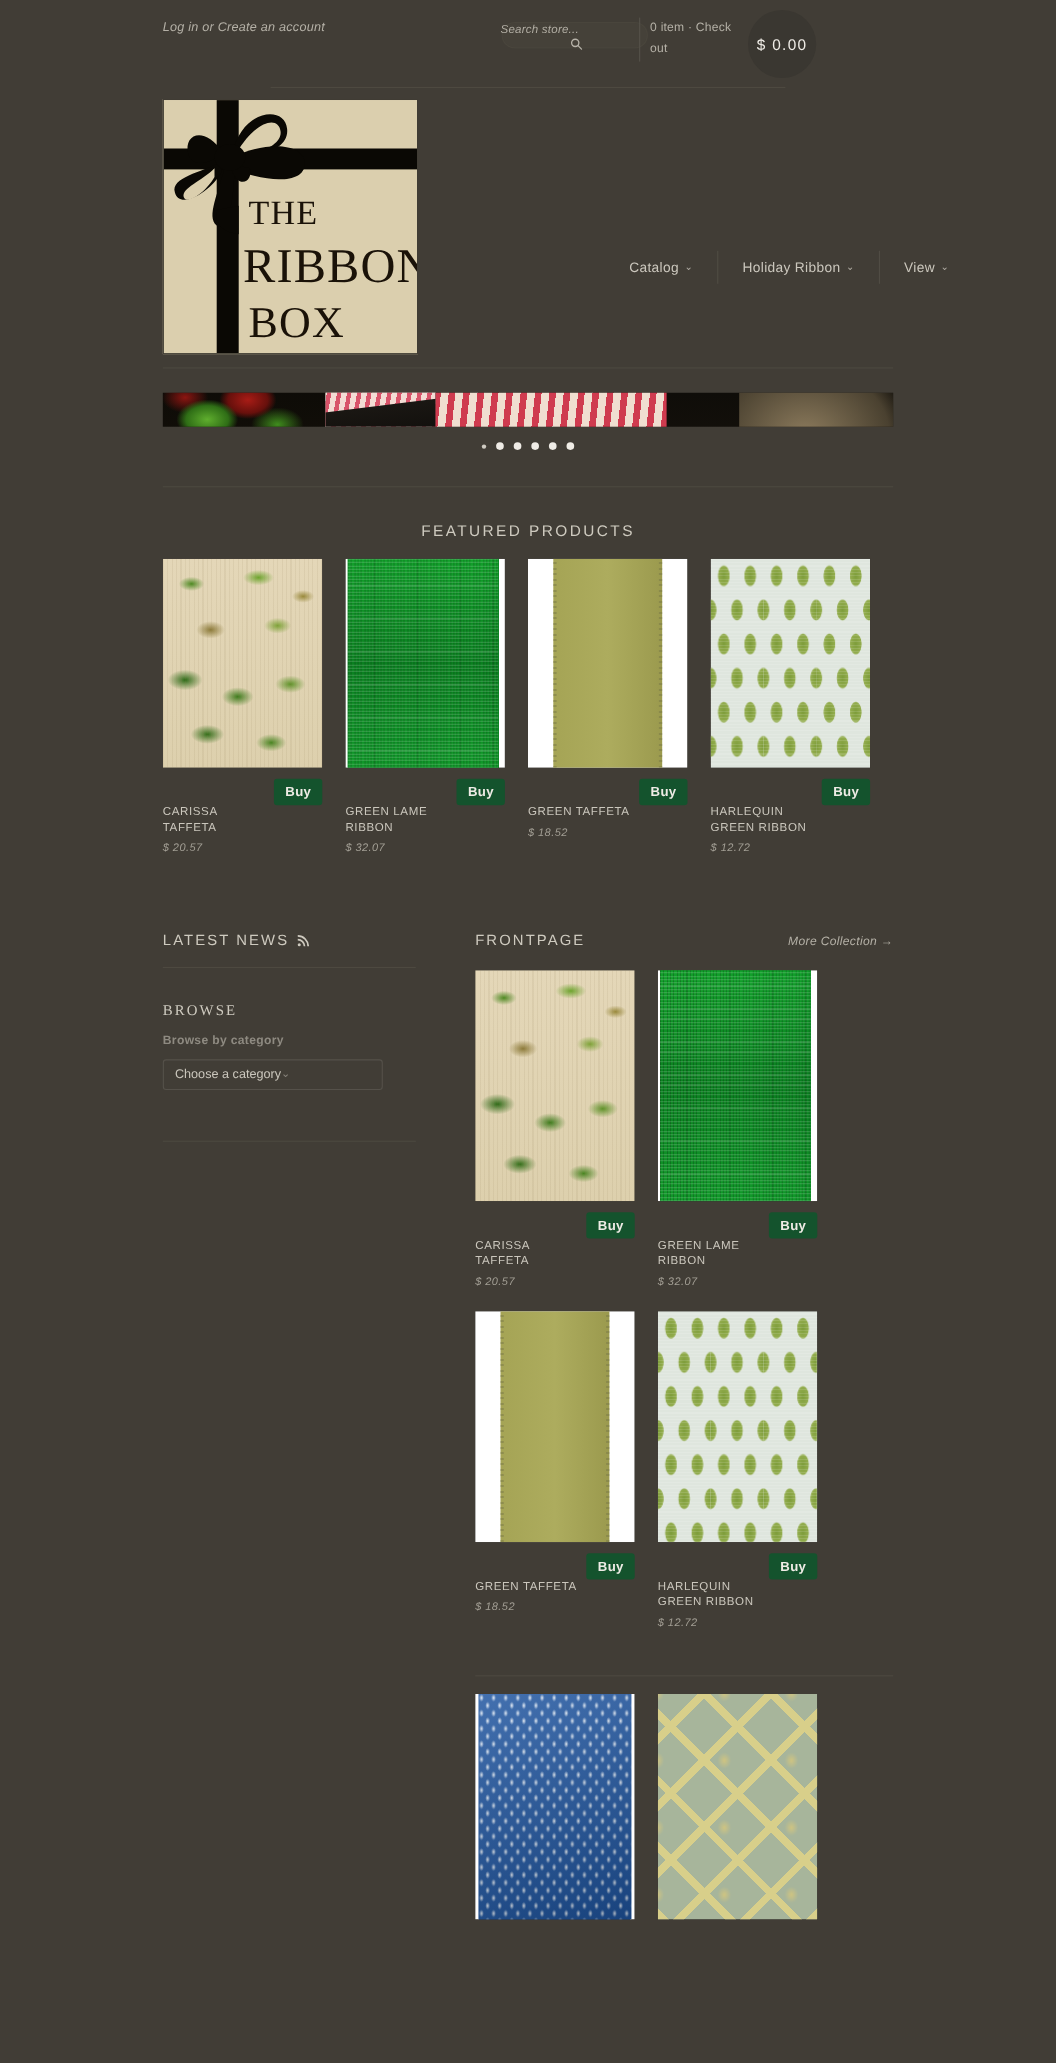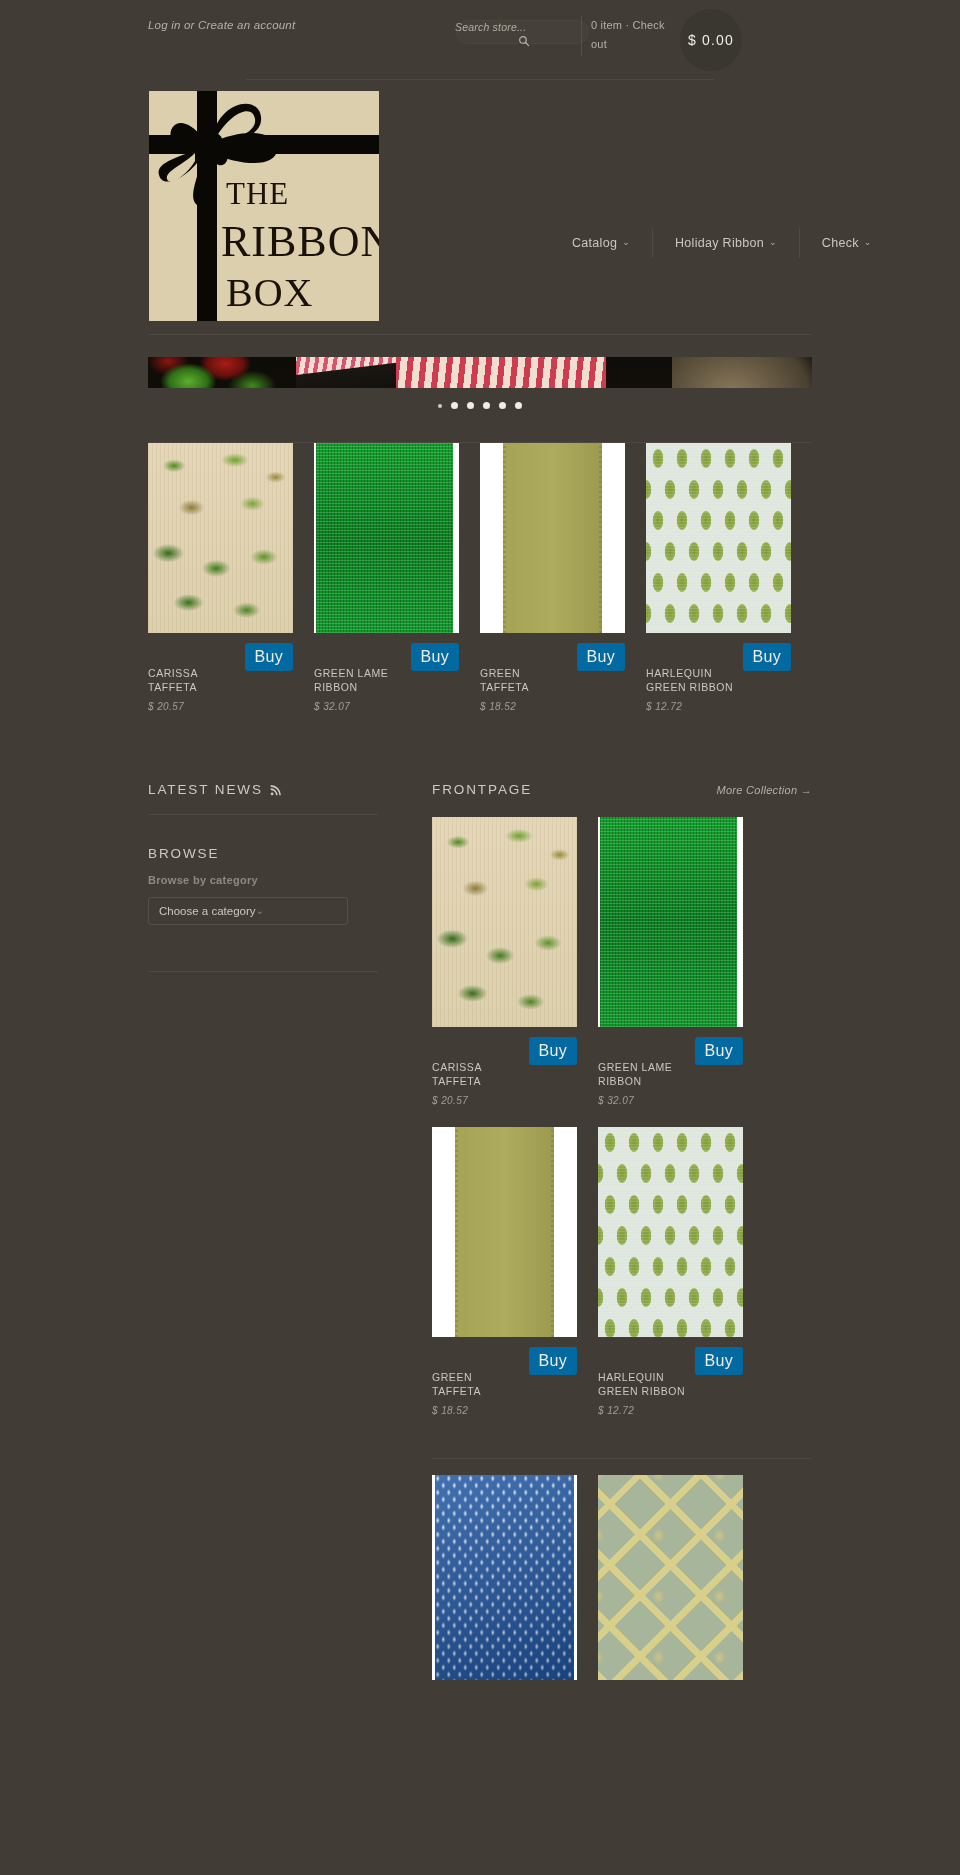--- a/index.html
+++ b/index.html
@@ -222,27 +222,27 @@
   }
   .prod-price {
     font-style: italic;
     font-size: 10px;
     color: #a29e94;
     letter-spacing: .4px;
     padding-top: 7px;
   }
   .buy-btn {
     flex: 0 0 auto;
-    background: #0369a1;
+    background: #14532d;
     color: #efece6;
     border: 0;
     border-radius: 3px;
     font-family: "Liberation Sans", sans-serif;
-    font-size: 16px;
-    font-weight: normal;
+    font-size: 12px;
+    font-weight: bold;
     letter-spacing: .3px;
     padding: 6px 10px;
     cursor: pointer;
     line-height: 1;
   }
 
   
   .lower { display: flex; gap: 0; padding-top: 70px; }
   .col-left { width: 262px; padding-right: 32px; }
   .col-right { width: 402px; padding-left: 22px; }
@@ -252,21 +252,21 @@
     font-weight: 400;
     letter-spacing: 1.9px;
     color: #cecabf;
     display: flex;
     align-items: center;
     gap: 7px;
   }
   .rss-icon { width: 11px; height: 11px; }
   .hr-soft { height: 1px; background: #4d4940; margin: 17px 0 0; }
 
-  .browse-title { margin-top: 31px; }
+  .browse-title { margin-top: 31px; font-family: Liberation Serif, serif; }
   .browse-sub {
     font-size: 11px;
     color: #8e8a81;
     letter-spacing: .3px;
     padding-top: 13px;
     font-weight: bold;
   }
   .select-box {
     margin-top: 11px;
     width: 200px; height: 28px;
@@ -486,21 +486,21 @@
           <span>Catalog</span>
           <span class="caret">⌄</span>
         </a>
         <span class="navsep"></span>
         <a class="navitem" href="#">
           <span>Holiday Ribbon</span>
           <span class="caret">⌄</span>
         </a>
         <span class="navsep"></span>
         <a class="navitem" href="#">
-          <span>Check</span>
+          <span>View</span>
           <span class="caret">⌄</span>
         </a>
       </nav>
 
       <div class="headline"></div>
     </div>
   </div>
 
   <div class="wrap">
     <div class="slideshow">
@@ -521,20 +521,21 @@
         <span class="dot"></span>
         <span class="dot"></span>
         <span class="dot"></span>
         <span class="dot"></span>
       </div>
       <div class="rule"></div>
     </div>
   </div>
 
   <div class="wrap">
+    <h2 class="section-title-center">FEATURED PRODUCTS</h2>
 
     <div class="prod-grid-4">
 
       <div class="prod-4">
         <div class="thumb">
             <div class="sw sw-carissa"></div>
           </div>
         <div class="prod-meta">
           <div>
             <div class="prod-name">CARISSA TAFFETA</div>

